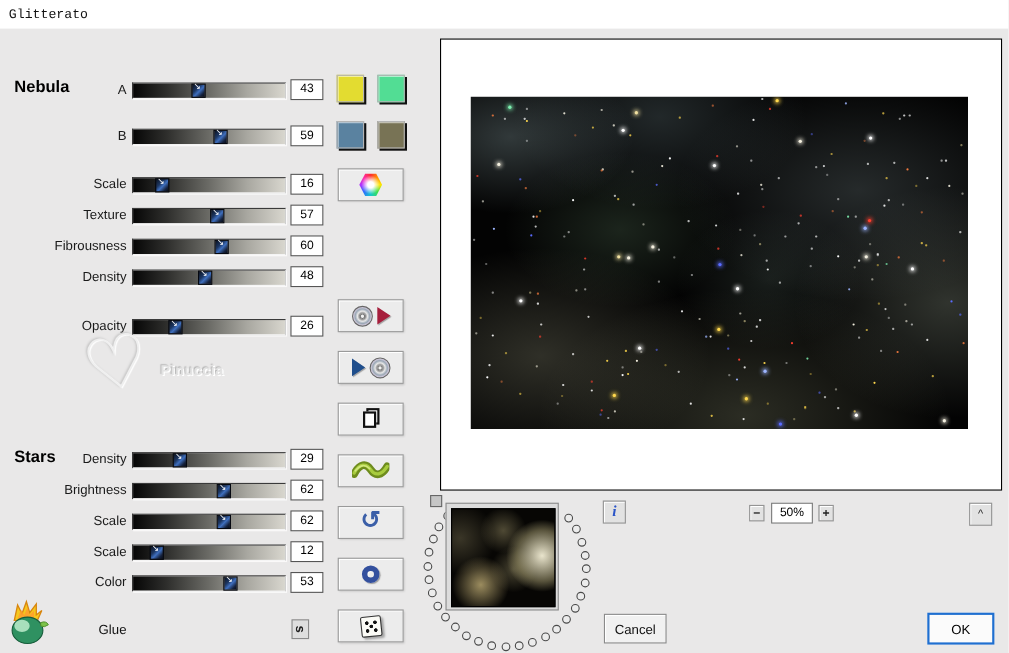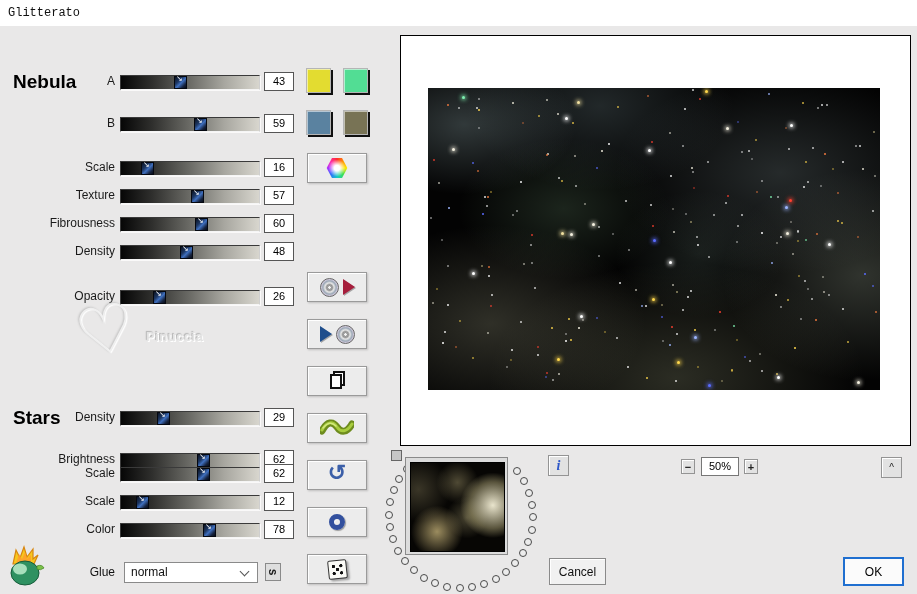--- a/index.html
+++ b/index.html
@@ -6,21 +6,21 @@
   #app{
     position:relative;width:917px;height:594px;overflow:hidden;
     background:#e9e8e8;font-family:"Liberation Sans",sans-serif;color:#111;
     -webkit-font-smoothing:antialiased;
   }
   
   #titlebar{position:absolute;left:0;top:0;width:917px;height:26px;background:#ffffff;}
   #titlebar .title{position:absolute;left:8px;top:6px;font-size:12px;color:#111;font-family:Liberation Mono, monospace;}
 
   
-  .section-header{position:absolute;font-weight:bold;font-size:19px;color:#000;}
+  .section-header{position:absolute;font-weight:bold;font-size:15px;color:#000;}
 
   
   .slider-row{position:absolute;left:0;width:300px;height:20px;}
   .slider-row .lbl{position:absolute;left:0;top:0;width:115px;text-align:right;font-size:12px;color:#1a1a1a;}
   .track{
     position:absolute;left:120px;top:1px;width:138px;height:13px;
     background:linear-gradient(to right,#060606 0%,#2e2e2c 22%,#6b6b66 50%,#a8a7a0 75%,#d8d6ce 100%);
     border:1px solid #3a3a3a;border-bottom-color:#f5f5f5;border-right-color:#cfcfcf;
     box-shadow:1px 1px 0 rgba(255,255,255,.75);
   }
@@ -223,21 +223,21 @@
   <div id="stars-rows">
       <div class="slider-row" style="top: 410px;">
         <div class="lbl">Density</div>
         <div class="track">
           <div class="thumb" style="left: 36px;">
             <span>↘</span>
           </div>
         </div>
         <div class="valbox">29</div>
       </div>
-      <div class="slider-row" style="top: 438px; margin-top: 14px;">
+      <div class="slider-row" style="top: 438px;">
         <div class="lbl">Brightness</div>
         <div class="track">
           <div class="thumb" style="left: 76px;">
             <span>↘</span>
           </div>
         </div>
         <div class="valbox">62</div>
       </div>
       <div class="slider-row" style="top: 466px;">
         <div class="lbl">Scale</div>
@@ -257,21 +257,21 @@
         </div>
         <div class="valbox">12</div>
       </div>
       <div class="slider-row" style="top: 522px;">
         <div class="lbl">Color</div>
         <div class="track">
           <div class="thumb" style="left: 82px;">
             <span>↘</span>
           </div>
         </div>
-        <div class="valbox">78</div>
+        <div class="valbox">53</div>
       </div>
     </div>
 
   <div class="wm-heart">♡</div>
   <div class="wm-text" style="left:146px;top:329px;font-size:13px;">Pinuccia</div>
 
   <div class="tool-btn" style="top:153px;">
     <div class="hexagon"></div>
   </div>
   <div class="tool-btn" style="top:272px;">
@@ -300,24 +300,20 @@
   </div>
   <div class="tool-btn" style="top:507px;">
     <div class="ring"></div>
   </div>
   <div class="tool-btn" style="top:554px;">
     <div class="dice"></div>
   </div>
 
   <div id="glue-row">
     <div class="lbl">Glue</div>
-    <div id="glue-select">
-      <span>normal</span>
-      <span class="chev"></span>
-    </div>
     <div id="glue-cycle">
       <span>s</span>
     </div>
   </div>
 
   <svg id="pear-logo" viewBox="0 0 44 44">
     <path d="M9,20 L12,6 L16,14 L20,3 L23,13 L29,5 L29,15 L34,11 L30,20 Z" fill="#f6c81e" stroke="#d8860f" stroke-width="1.2"></path>
     <path d="M12,19 L15,10 L18,15 L21,8 L23,15 L27,11 L27,18 Z" fill="#ff9d2e" opacity="0.85"></path>
     <ellipse cx="21" cy="29" rx="14" ry="12" fill="#2f9161" stroke="#175c3a" stroke-width="1"></ellipse>
     <ellipse cx="16" cy="25" rx="7" ry="5.5" fill="#bdeccd" opacity="0.85"></ellipse>

